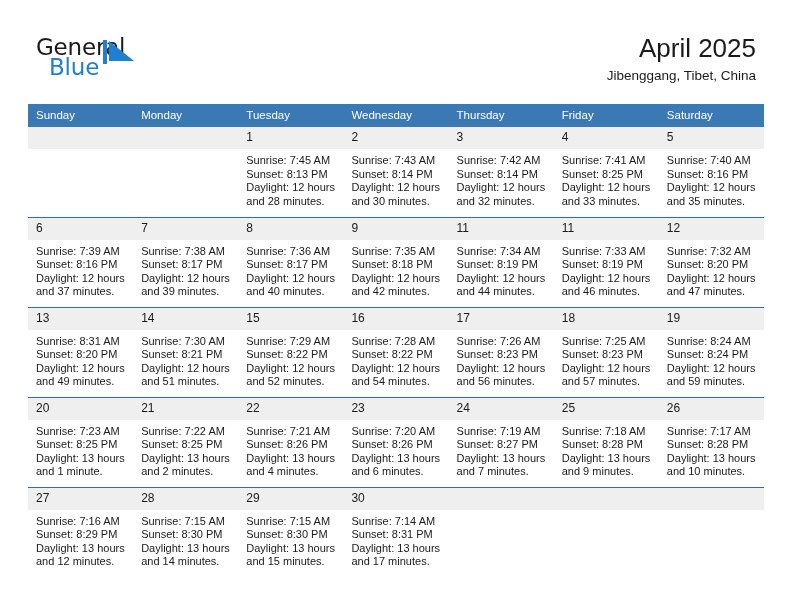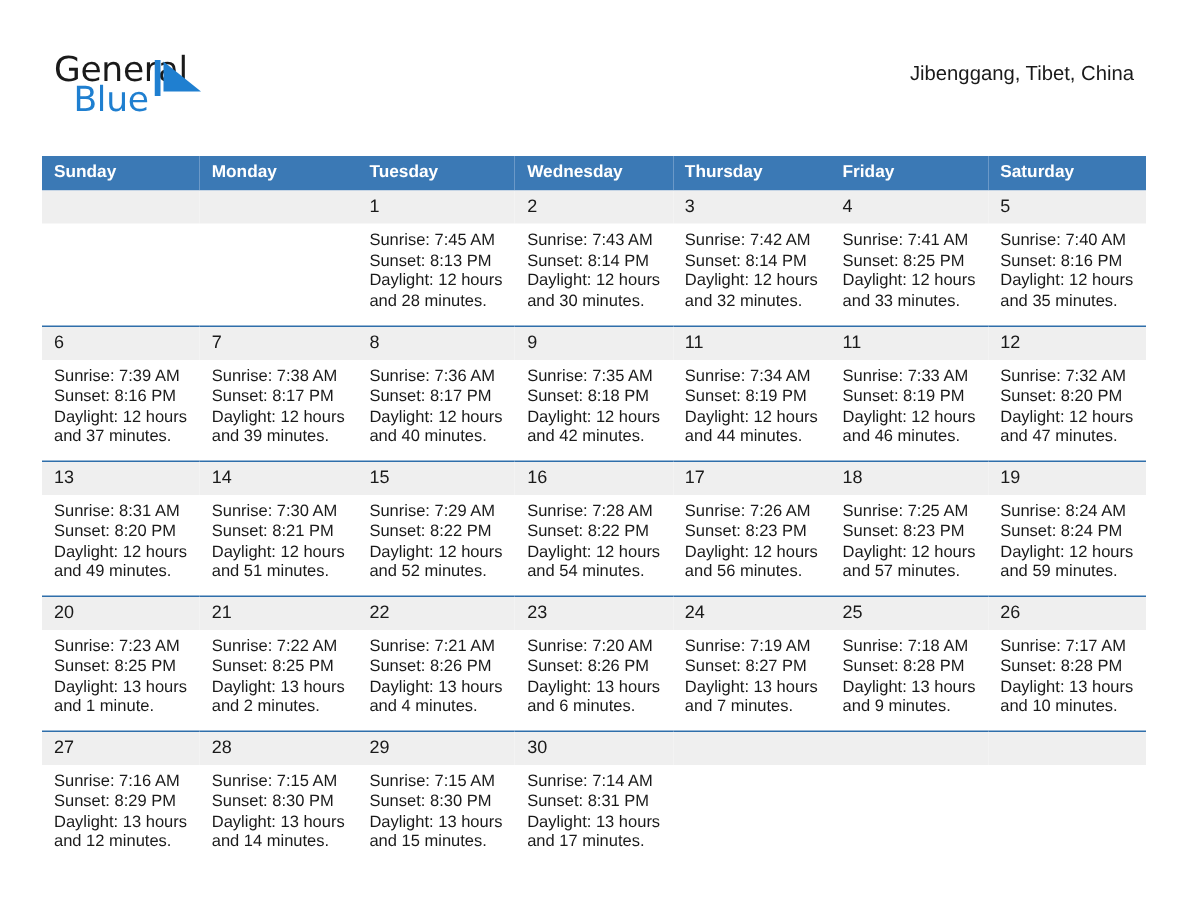--- a/index.html
+++ b/index.html
@@ -64,41 +64,41 @@
     text-align: right;
   }
   .cal-title {
     font-size: 26px;
     color: #1a1a1a;
     font-weight: 400;
     line-height: 32px;
     font-family: "Liberation Sans", sans-serif;
   }
   .cal-sub {
-    margin-top: 9px;
+    margin-top: 4px;
     font-size: 13.5px;
     color: #1a1a1a;
     font-weight: 400;
     line-height: 16px;
   }
 
   
   .cal {
     position: absolute;
     left: 28px;
     top: 104px;
     width: 736px;
     border-collapse: collapse;
     table-layout: fixed;
   }
   .cal th {
     background: #3b79b5;
     color: #ffffff;
     font-size: 11.5px;
-    font-weight: 700;
+    font-weight: 400;
     text-align: left;
     padding: 6px 0 6px 8px;
     height: 23px;
     line-height: 11px;
   }
   .cal td {
     vertical-align: top;
     padding: 0;
     border-top: 1.2px solid #2f6eaa;
     height: 90px;
@@ -133,20 +133,21 @@
     <div class="logo">
       <span class="logo-general">General</span>
       <span class="logo-blue">Blue</span>
       <svg class="logo-mark" viewBox="0 0 32 24">
         <rect x="0" y="0" width="4" height="24" fill="#1f7fd0"></rect>
         <path d="M6 1 L31 21 L6 21 Z" fill="#1f7fd0"></path>
       </svg>
     </div>
 
     <div class="title-block">
+      <div class="cal-title">April 2025</div>
       <div class="cal-sub">Jibenggang, Tibet, China</div>
     </div>
 
   </div>
 
   <table class="cal">
     <thead>
       <tr>
         <th>Sunday</th>
         <th>Monday</th>

